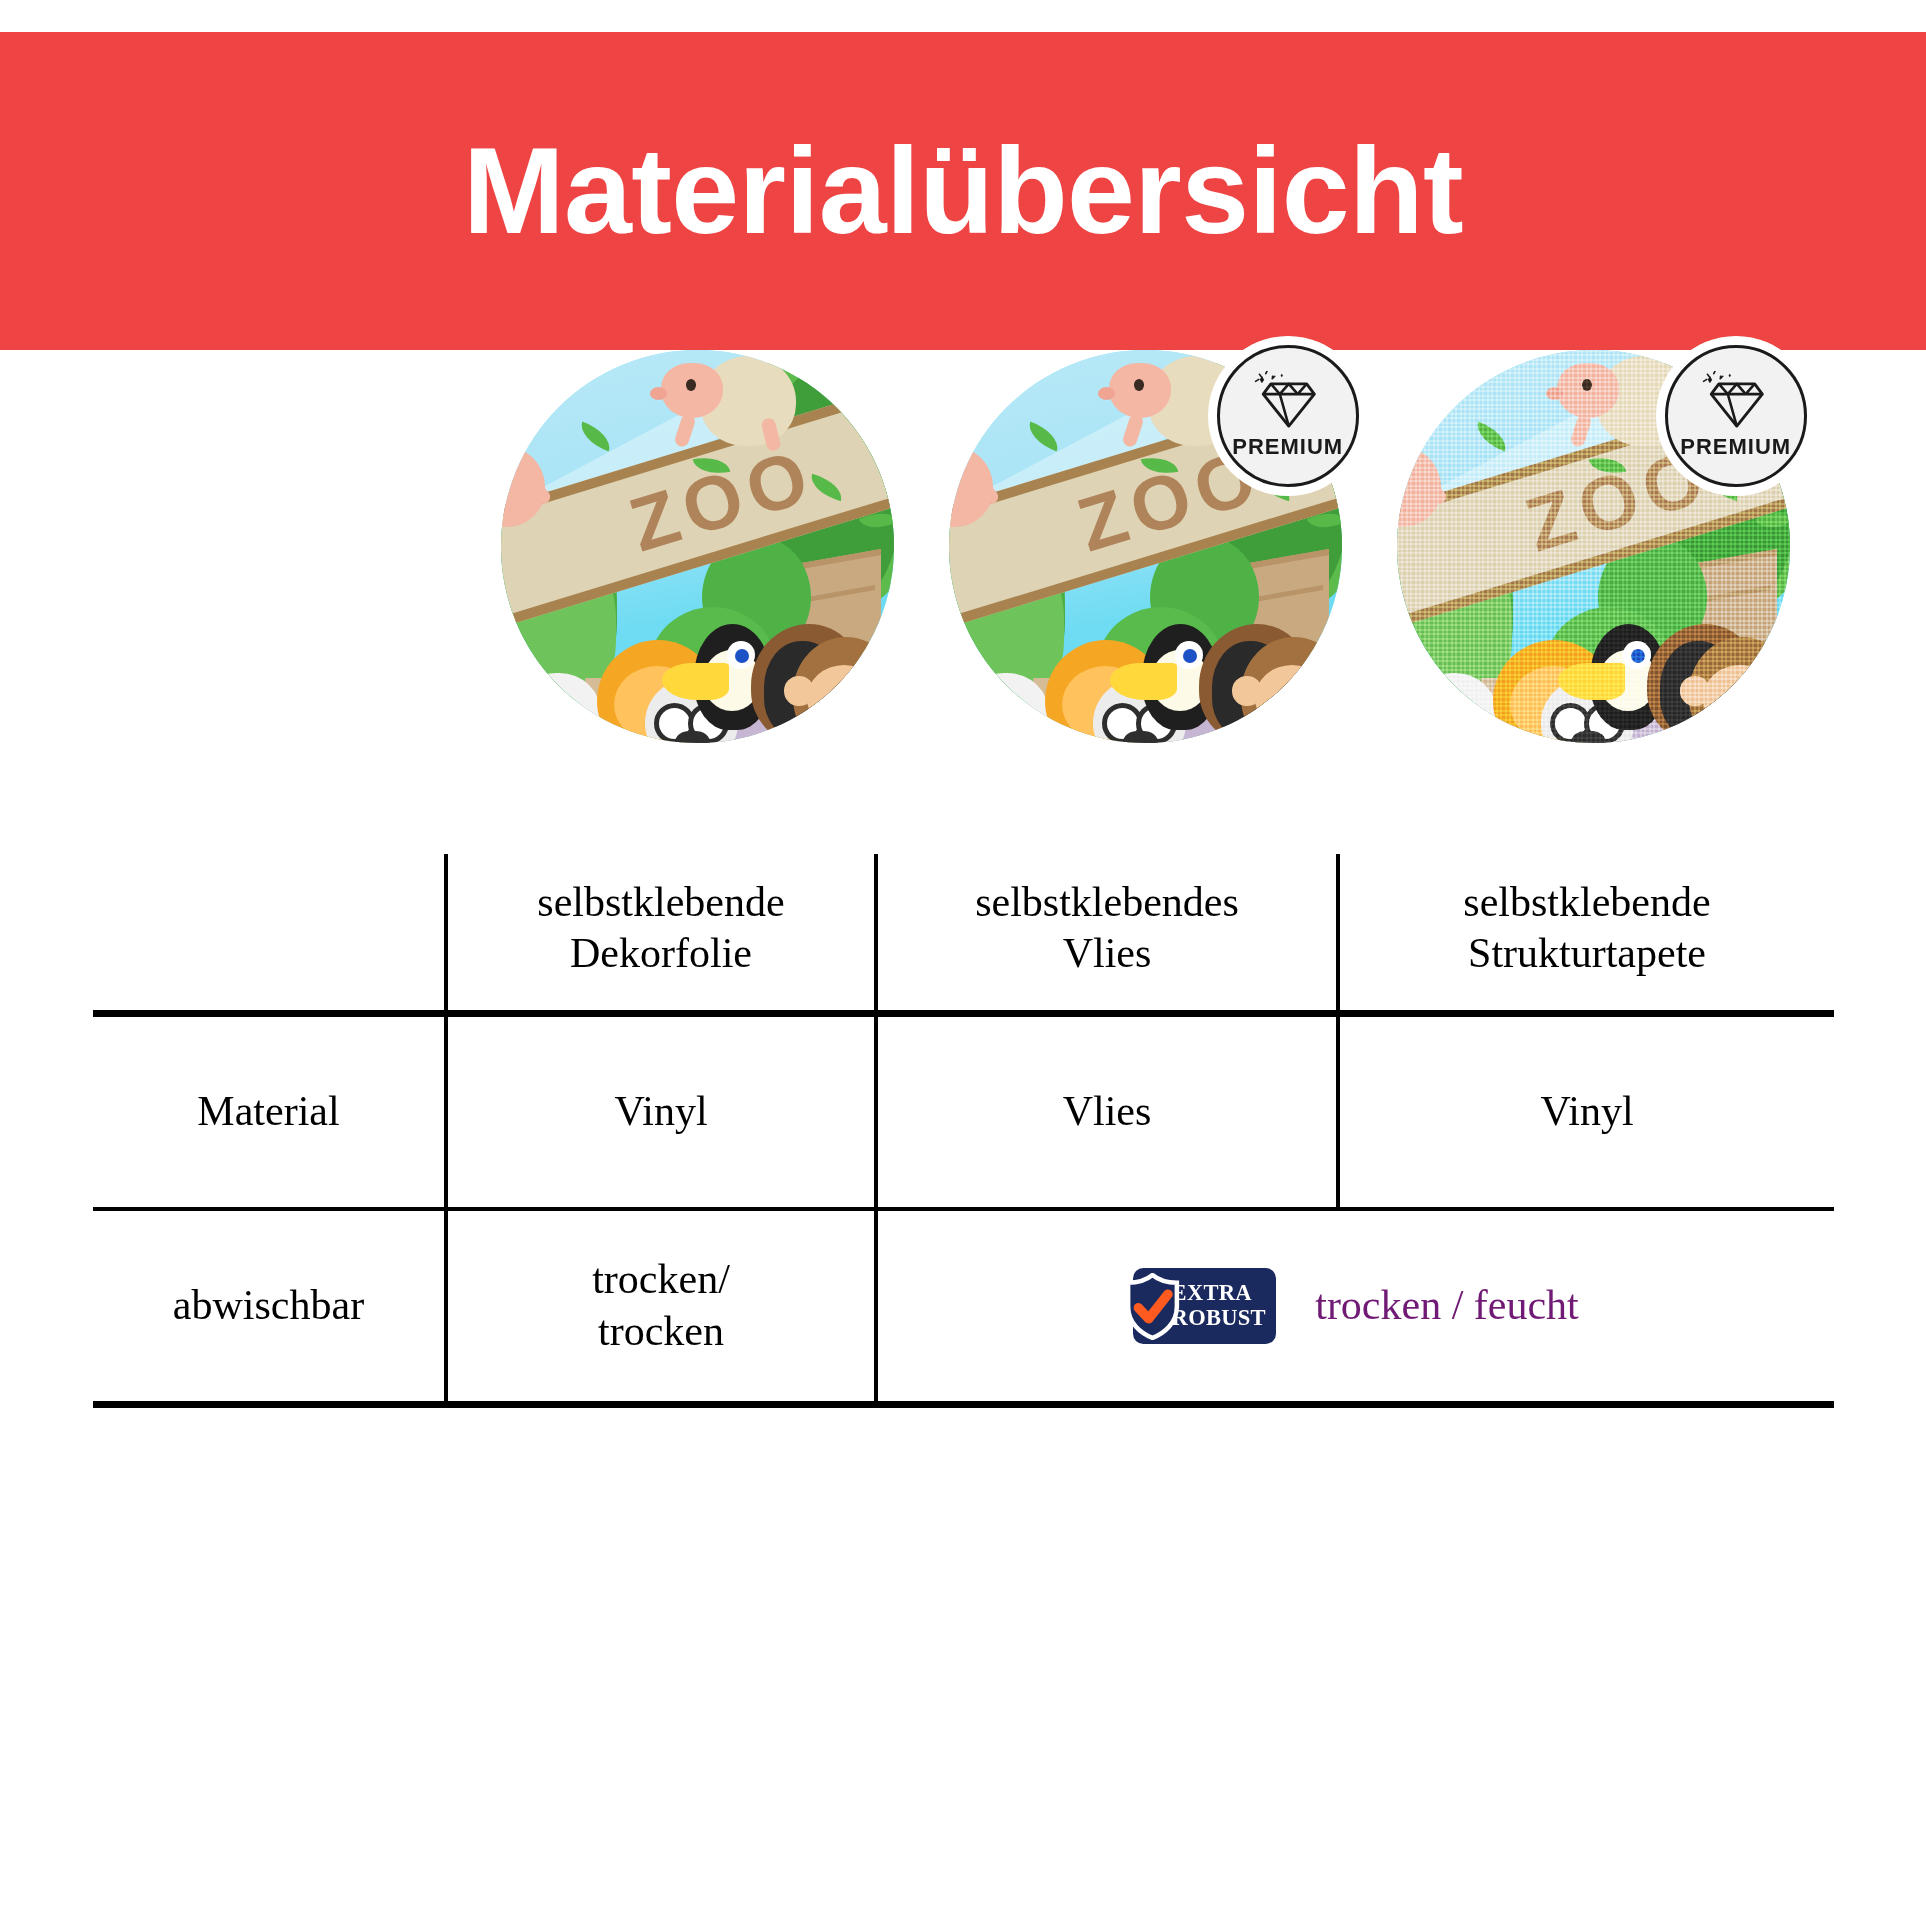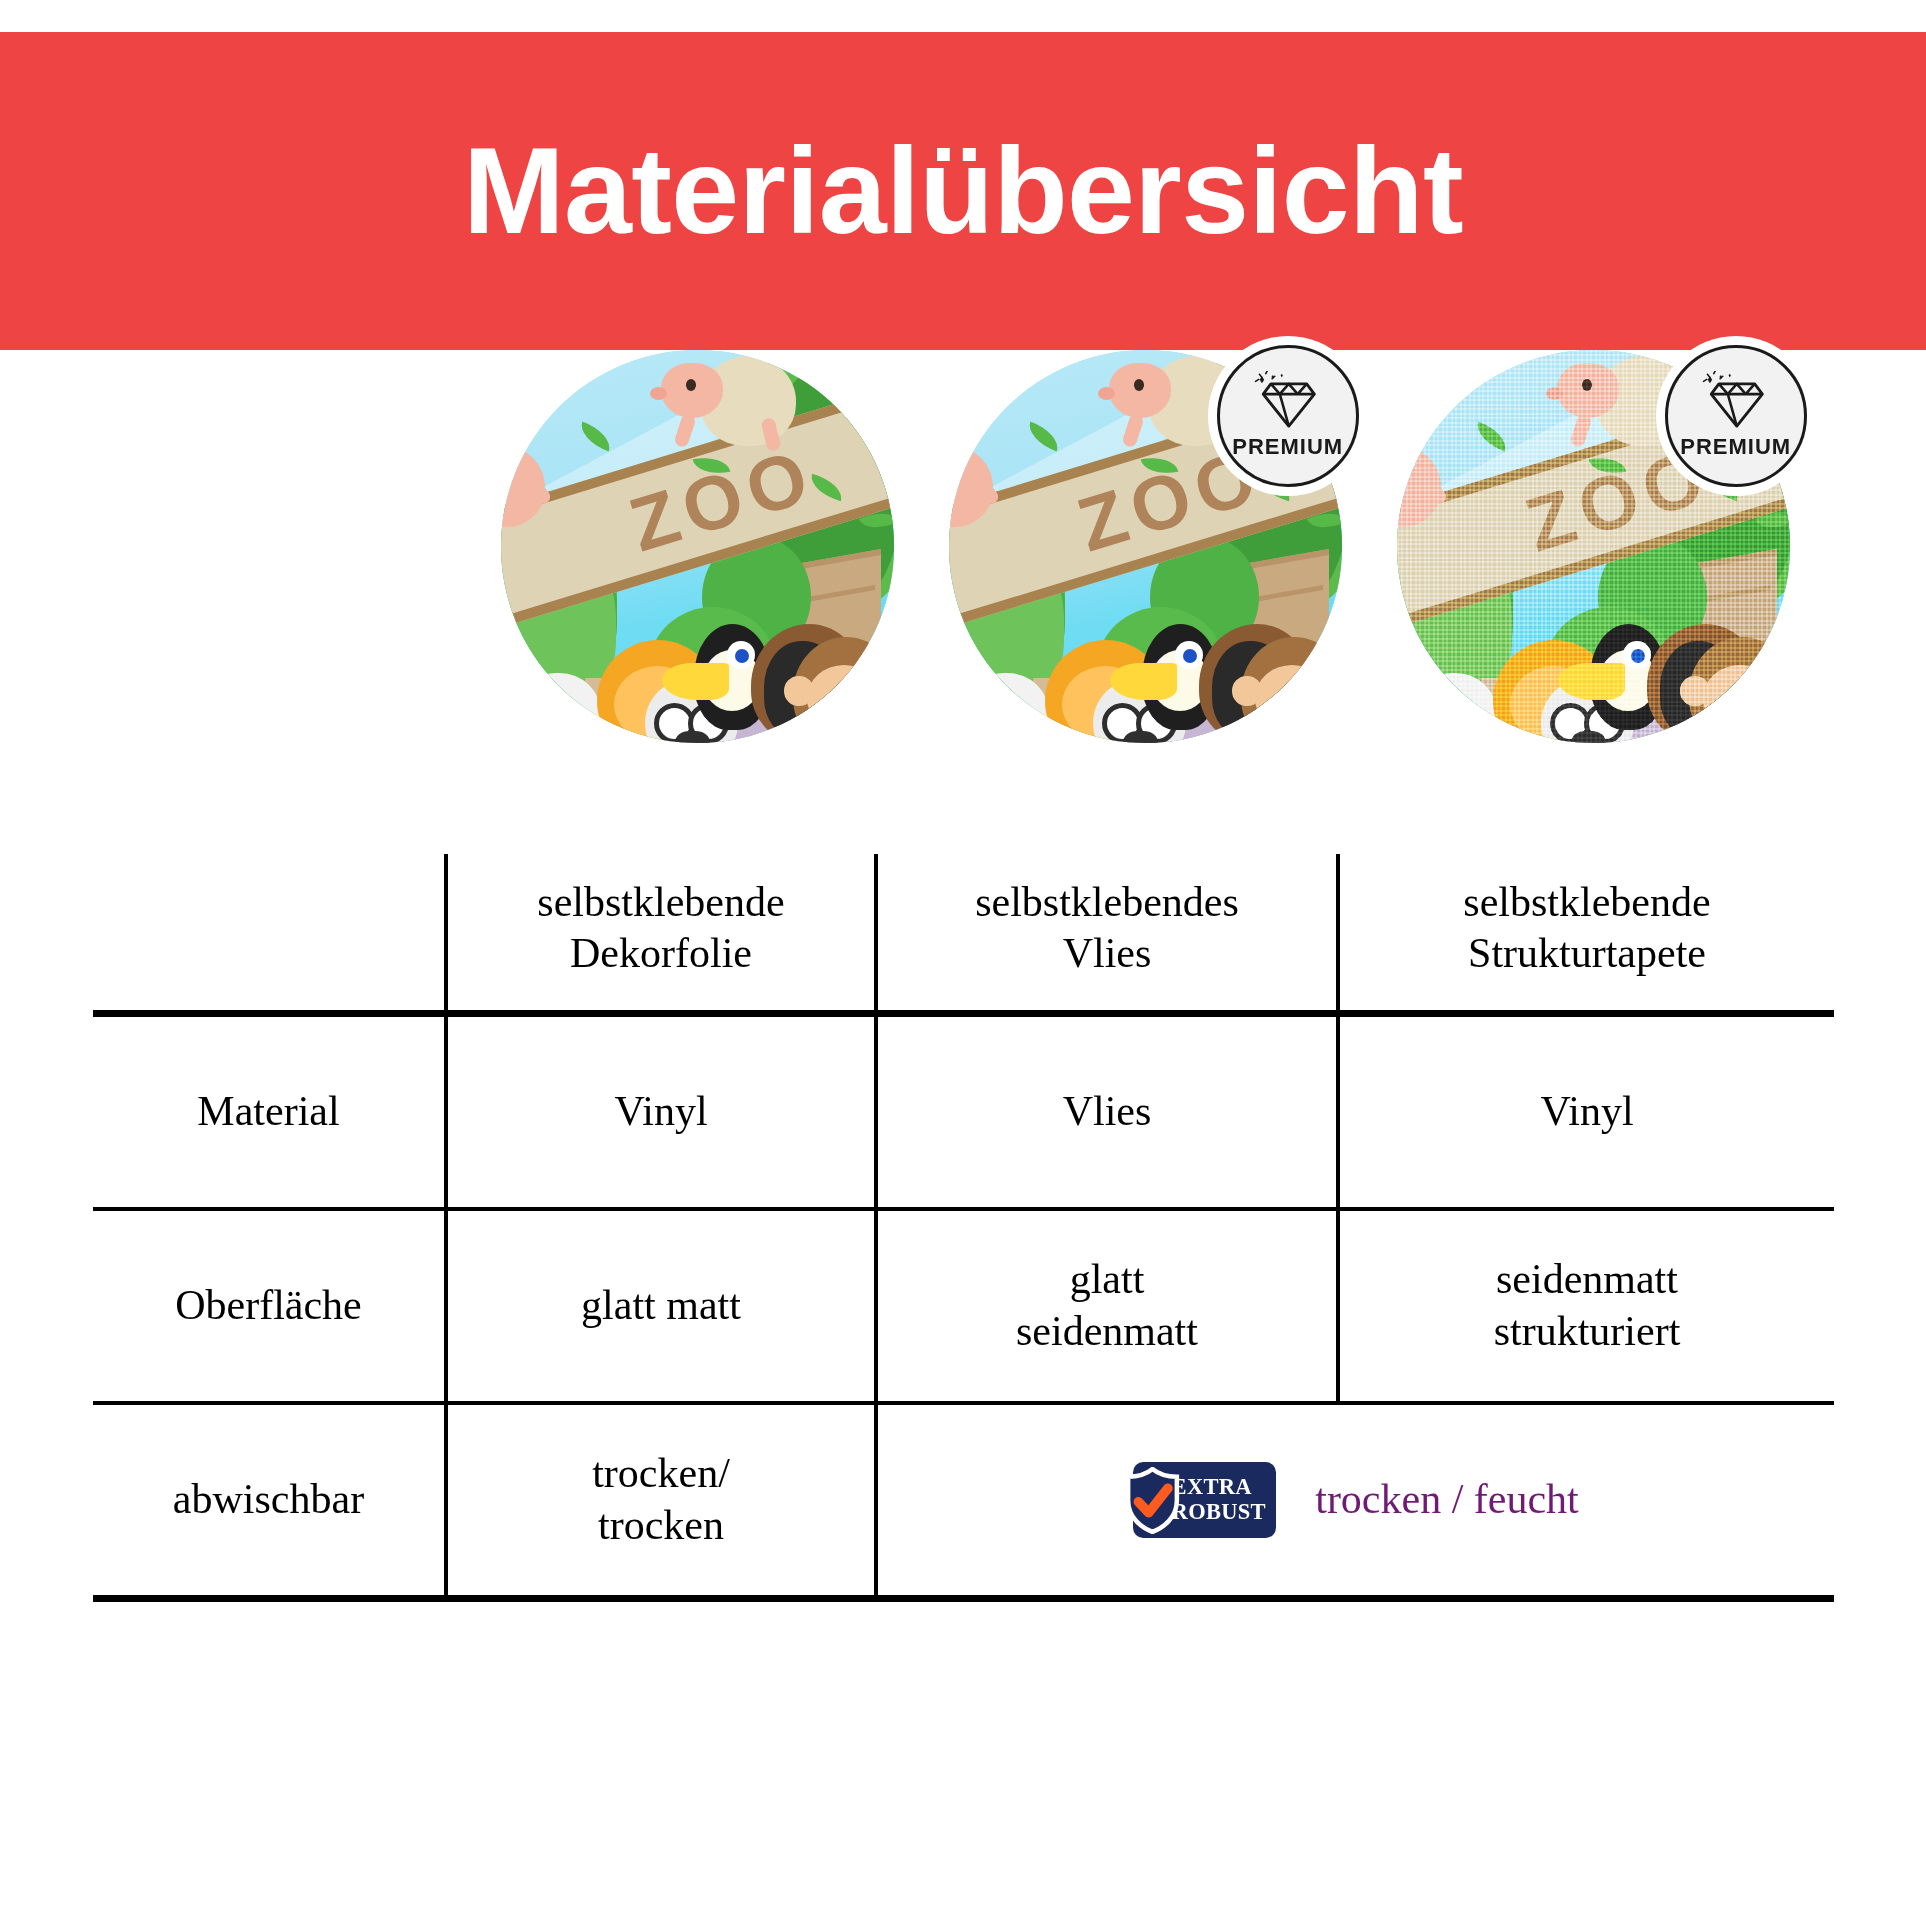--- a/index.html
+++ b/index.html
@@ -513,34 +513,20 @@
         </tr>
 
         <tr class="datarow">
           <td class="rowhead bt-thick">Material</td>
           <td class="bl bt-thick">Vinyl</td>
           <td class="bl bt-thick">Vlies</td>
           <td class="bl bt-thick">Vinyl</td>
         </tr>
 
 
-        <tr class="datarow">
-          <td class="rowhead bt-thin">Oberfläche</td>
-          <td class="bl bt-thin cell-multiline">
-            <div>glatt matt</div>
-          </td>
-          <td class="bl bt-thin cell-multiline">
-            <div>glatt</div>
-            <div>seidenmatt</div>
-          </td>
-          <td class="bl bt-thin cell-multiline">
-            <div>seidenmatt</div>
-            <div>strukturiert</div>
-          </td>
-        </tr>
 
         <tr class="lastrow">
           <td class="rowhead bt-thin bb-thick">abwischbar</td>
           <td class="bl bt-thin bb-thick cell-multiline">
             <div>trocken/</div>
             <div>trocken</div>
           </td>
           <td class="bl bt-thin bb-thick" colspan="2">
             <div class="merged-inner">
               <div class="robust">

